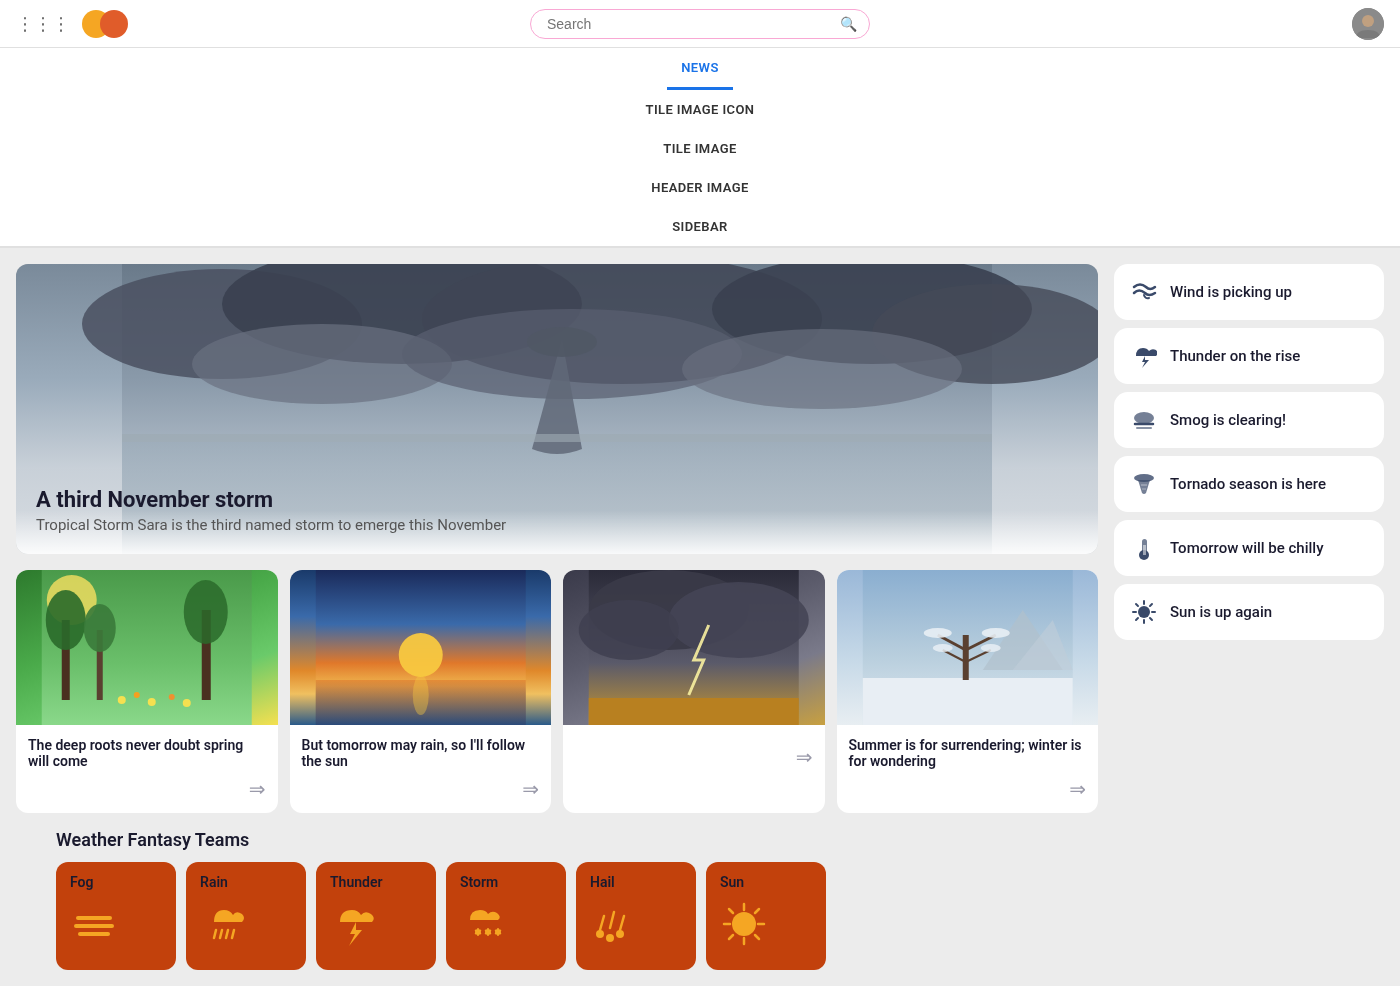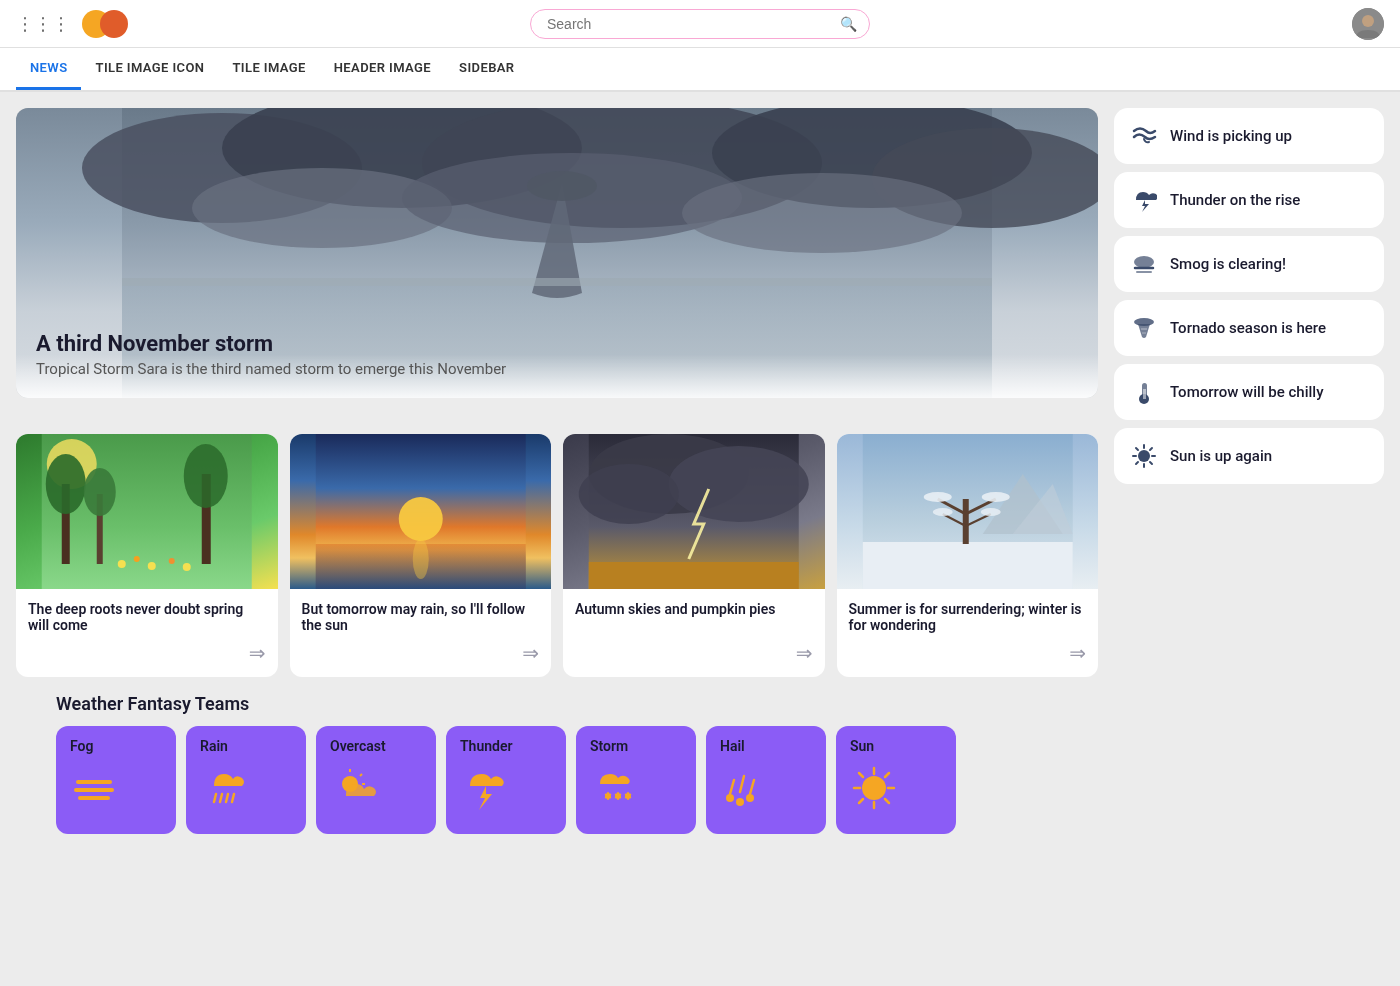--- a/index.html
+++ b/index.html
@@ -47,23 +47,24 @@
     .avatar {
       width: 32px; height: 32px; border-radius: 50%; background: #888;
       overflow: hidden; display: flex; align-items: center; justify-content: center;
       color: #fff; font-size: 12px; cursor: pointer;
     }
 
     
     .sec-nav {
       background: #fff;
       display: flex;
-      align-items: flex-start;
+      align-items: center;
       padding: 0 16px;
       border-bottom: 2px solid #e0e0e0;
+      flex-direction: column;
     }
     .sec-nav a {
       text-decoration: none;
       color: #333;
       font-size: 13px;
       font-weight: 600;
       padding: 12px 14px;
       display: inline-block;
       text-transform: uppercase;
       letter-spacing: 0.4px;
@@ -114,21 +115,20 @@
       height: 290px;
       position: relative;
       background: linear-gradient(180deg, #7a8a9a 0%, #9aabbb 40%, #c8d0d8 70%, #d8dde2 100%);
     }
 
     
     .article-grid {
       display: grid;
       grid-template-columns: repeat(4, 1fr);
       gap: 12px;
-      margin-top: 20px;
     }
     .article-card {
       background: #fff;
       border-radius: 12px;
       overflow: hidden;
       display: flex;
       flex-direction: column;
     }
     .article-img {
       height: 155px;
@@ -153,21 +153,21 @@
     
     .weather-teams-section { padding: 0; margin-left: 40px; }
     .section-title { font-size: 18px; font-weight: 600; color: #1a1a2e; margin-bottom: 12px; }
     .teams-grid {
       display: flex;
       gap: 10px;
       flex-wrap: nowrap;
       overflow-x: auto;
     }
     .team-card {
-      background: #8b5cf6;
+      background: #c2410c;
       border-radius: 12px;
       padding: 12px 14px;
       min-width: 120px;
       display: flex;
       flex-direction: column;
       align-items: flex-start;
     }
     .team-label { font-size: 14px; font-weight: 600; color: #1a1a2e; margin-bottom: 10px; }
     .team-icon { font-size: 40px; }
 
@@ -350,21 +350,20 @@
             <ellipse cx="80" cy="40" rx="80" ry="40" fill="#3a3a48" opacity="0.95"></ellipse>
             <ellipse cx="150" cy="50" rx="70" ry="38" fill="#454555" opacity="0.9"></ellipse>
             <ellipse cx="40" cy="60" rx="50" ry="30" fill="#404050" opacity="0.85"></ellipse>
 
             <path d="M120 55 L105 90 L115 90 L100 125" stroke="#f8f0a0" stroke-width="3" fill="none" opacity="0.9"></path>
 
             <rect x="0" y="128" width="210" height="27" fill="#b88020"></rect>
           </svg>
         </div>
         <div class="article-body">
-          <div class="article-title">Autumn skies and pumpkin pies</div>
           <div class="article-arrow">⇒</div>
         </div>
       </div>
 
       <div class="article-card">
         <div class="article-img winter">
           <svg width="100%" height="155" viewBox="0 0 210 155" xmlns="http://www.w3.org/2000/svg">
             <defs>
               <linearGradient id="winterGrad" x1="0" y1="0" x2="0" y2="1">
                 <stop offset="0%" stop-color="#8aaed0"></stop>
@@ -422,34 +421,20 @@
             <svg width="48" height="48" viewBox="0 0 48 48" xmlns="http://www.w3.org/2000/svg">
               <path d="M14 22 Q14 10 24 10 Q30 10 33 15 Q36 10 42 14 Q46 18 42 22Z" fill="#f5a623"></path>
               <line x1="16" y1="30" x2="14" y2="38" stroke="#f5a623" stroke-width="2.5" stroke-linecap="round"></line>
               <line x1="22" y1="30" x2="20" y2="38" stroke="#f5a623" stroke-width="2.5" stroke-linecap="round"></line>
               <line x1="28" y1="30" x2="26" y2="38" stroke="#f5a623" stroke-width="2.5" stroke-linecap="round"></line>
               <line x1="34" y1="30" x2="32" y2="38" stroke="#f5a623" stroke-width="2.5" stroke-linecap="round"></line>
             </svg>
           </div>
         </div>
 
-        <div class="team-card">
-          <div class="team-label">Overcast</div>
-          <div class="team-icon">
-            <svg width="48" height="48" viewBox="0 0 48 48" xmlns="http://www.w3.org/2000/svg">
-
-              <circle cx="20" cy="20" r="8" fill="#f5a623"></circle>
-              <line x1="20" y1="8" x2="20" y2="5" stroke="#f5a623" stroke-width="2"></line>
-              <line x1="30" y1="12" x2="32" y2="10" stroke="#f5a623" stroke-width="2"></line>
-              <line x1="32" y1="20" x2="35" y2="20" stroke="#f5a623" stroke-width="2"></line>
-
-              <path d="M16 30 Q16 20 26 20 Q32 20 34 25 Q38 20 44 24 Q48 28 44 32 L16 32 Z" fill="#f5a623" opacity="0.85"></path>
-            </svg>
-          </div>
-        </div>
 
         <div class="team-card">
           <div class="team-label">Thunder</div>
           <div class="team-icon">
             <svg width="48" height="48" viewBox="0 0 48 48" xmlns="http://www.w3.org/2000/svg">
               <path d="M10 22 Q10 10 22 10 Q28 10 31 15 Q35 10 41 14 Q46 18 42 22Z" fill="#f5a623"></path>
               <polygon points="26,22 20,34 25,34 19,46 32,30 26,30" fill="#f5a623"></polygon>
             </svg>
           </div>
         </div>

